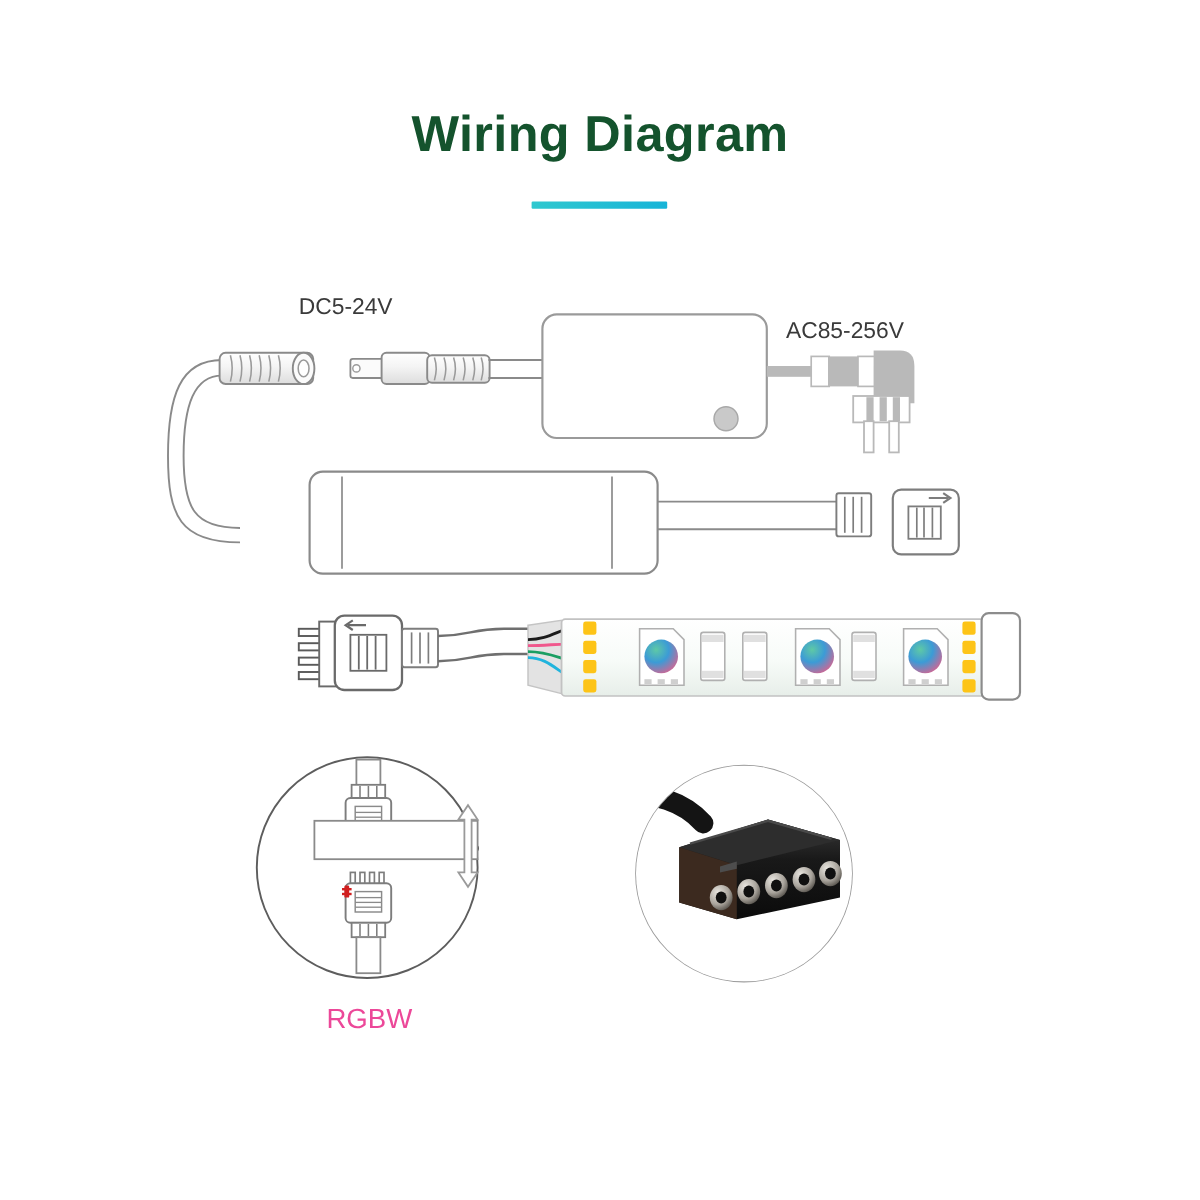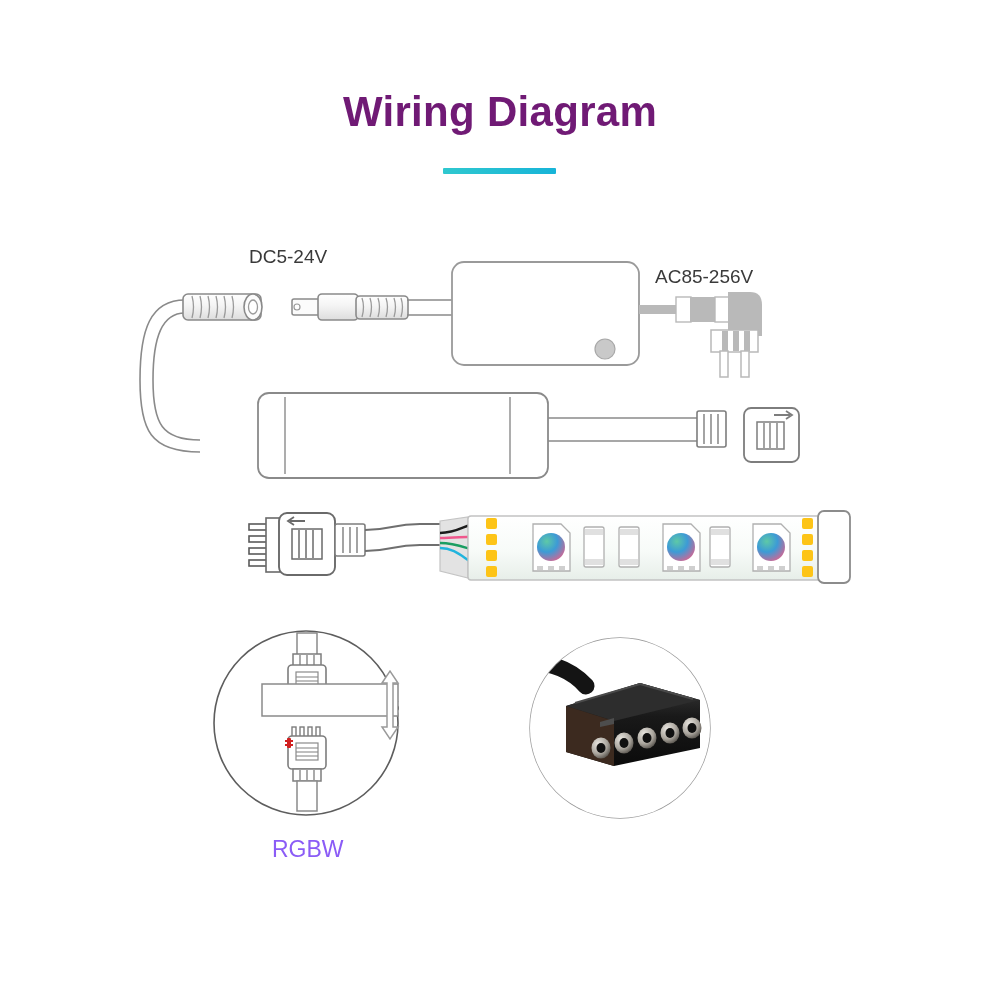--- a/index.html
+++ b/index.html
@@ -17,21 +17,21 @@
   }
   
   #title {
     position: absolute;
     left: 0;
     top: 88px;
     width: 1000px;
     text-align: center;
     font-size: 42px;
     font-weight: bold;
-    color: #701a75;
+    color: #14532d;
     letter-spacing: 0.3px;
   }
   #title-rule {
     position: absolute;
     left: 443px;
     top: 168px;
     width: 113px;
     height: 6px;
     border-radius: 1px;
     background: linear-gradient(90deg, #2fc8cf 0%, #17b4d8 100%);
@@ -53,21 +53,21 @@
     transform-origin: left top;
   }
   
   #art {
     position: absolute;
     left: 0;
     top: 0;
   }
   .caption {
     position: absolute;
-    color: #8b5cf6;
+    color: #ec4899;
     font-size: 23px;
     white-space: nowrap;
   }
 </style>
 </head>
 <body>
 
 <div id="page">
 
   <div id="title">Wiring Diagram</div>

